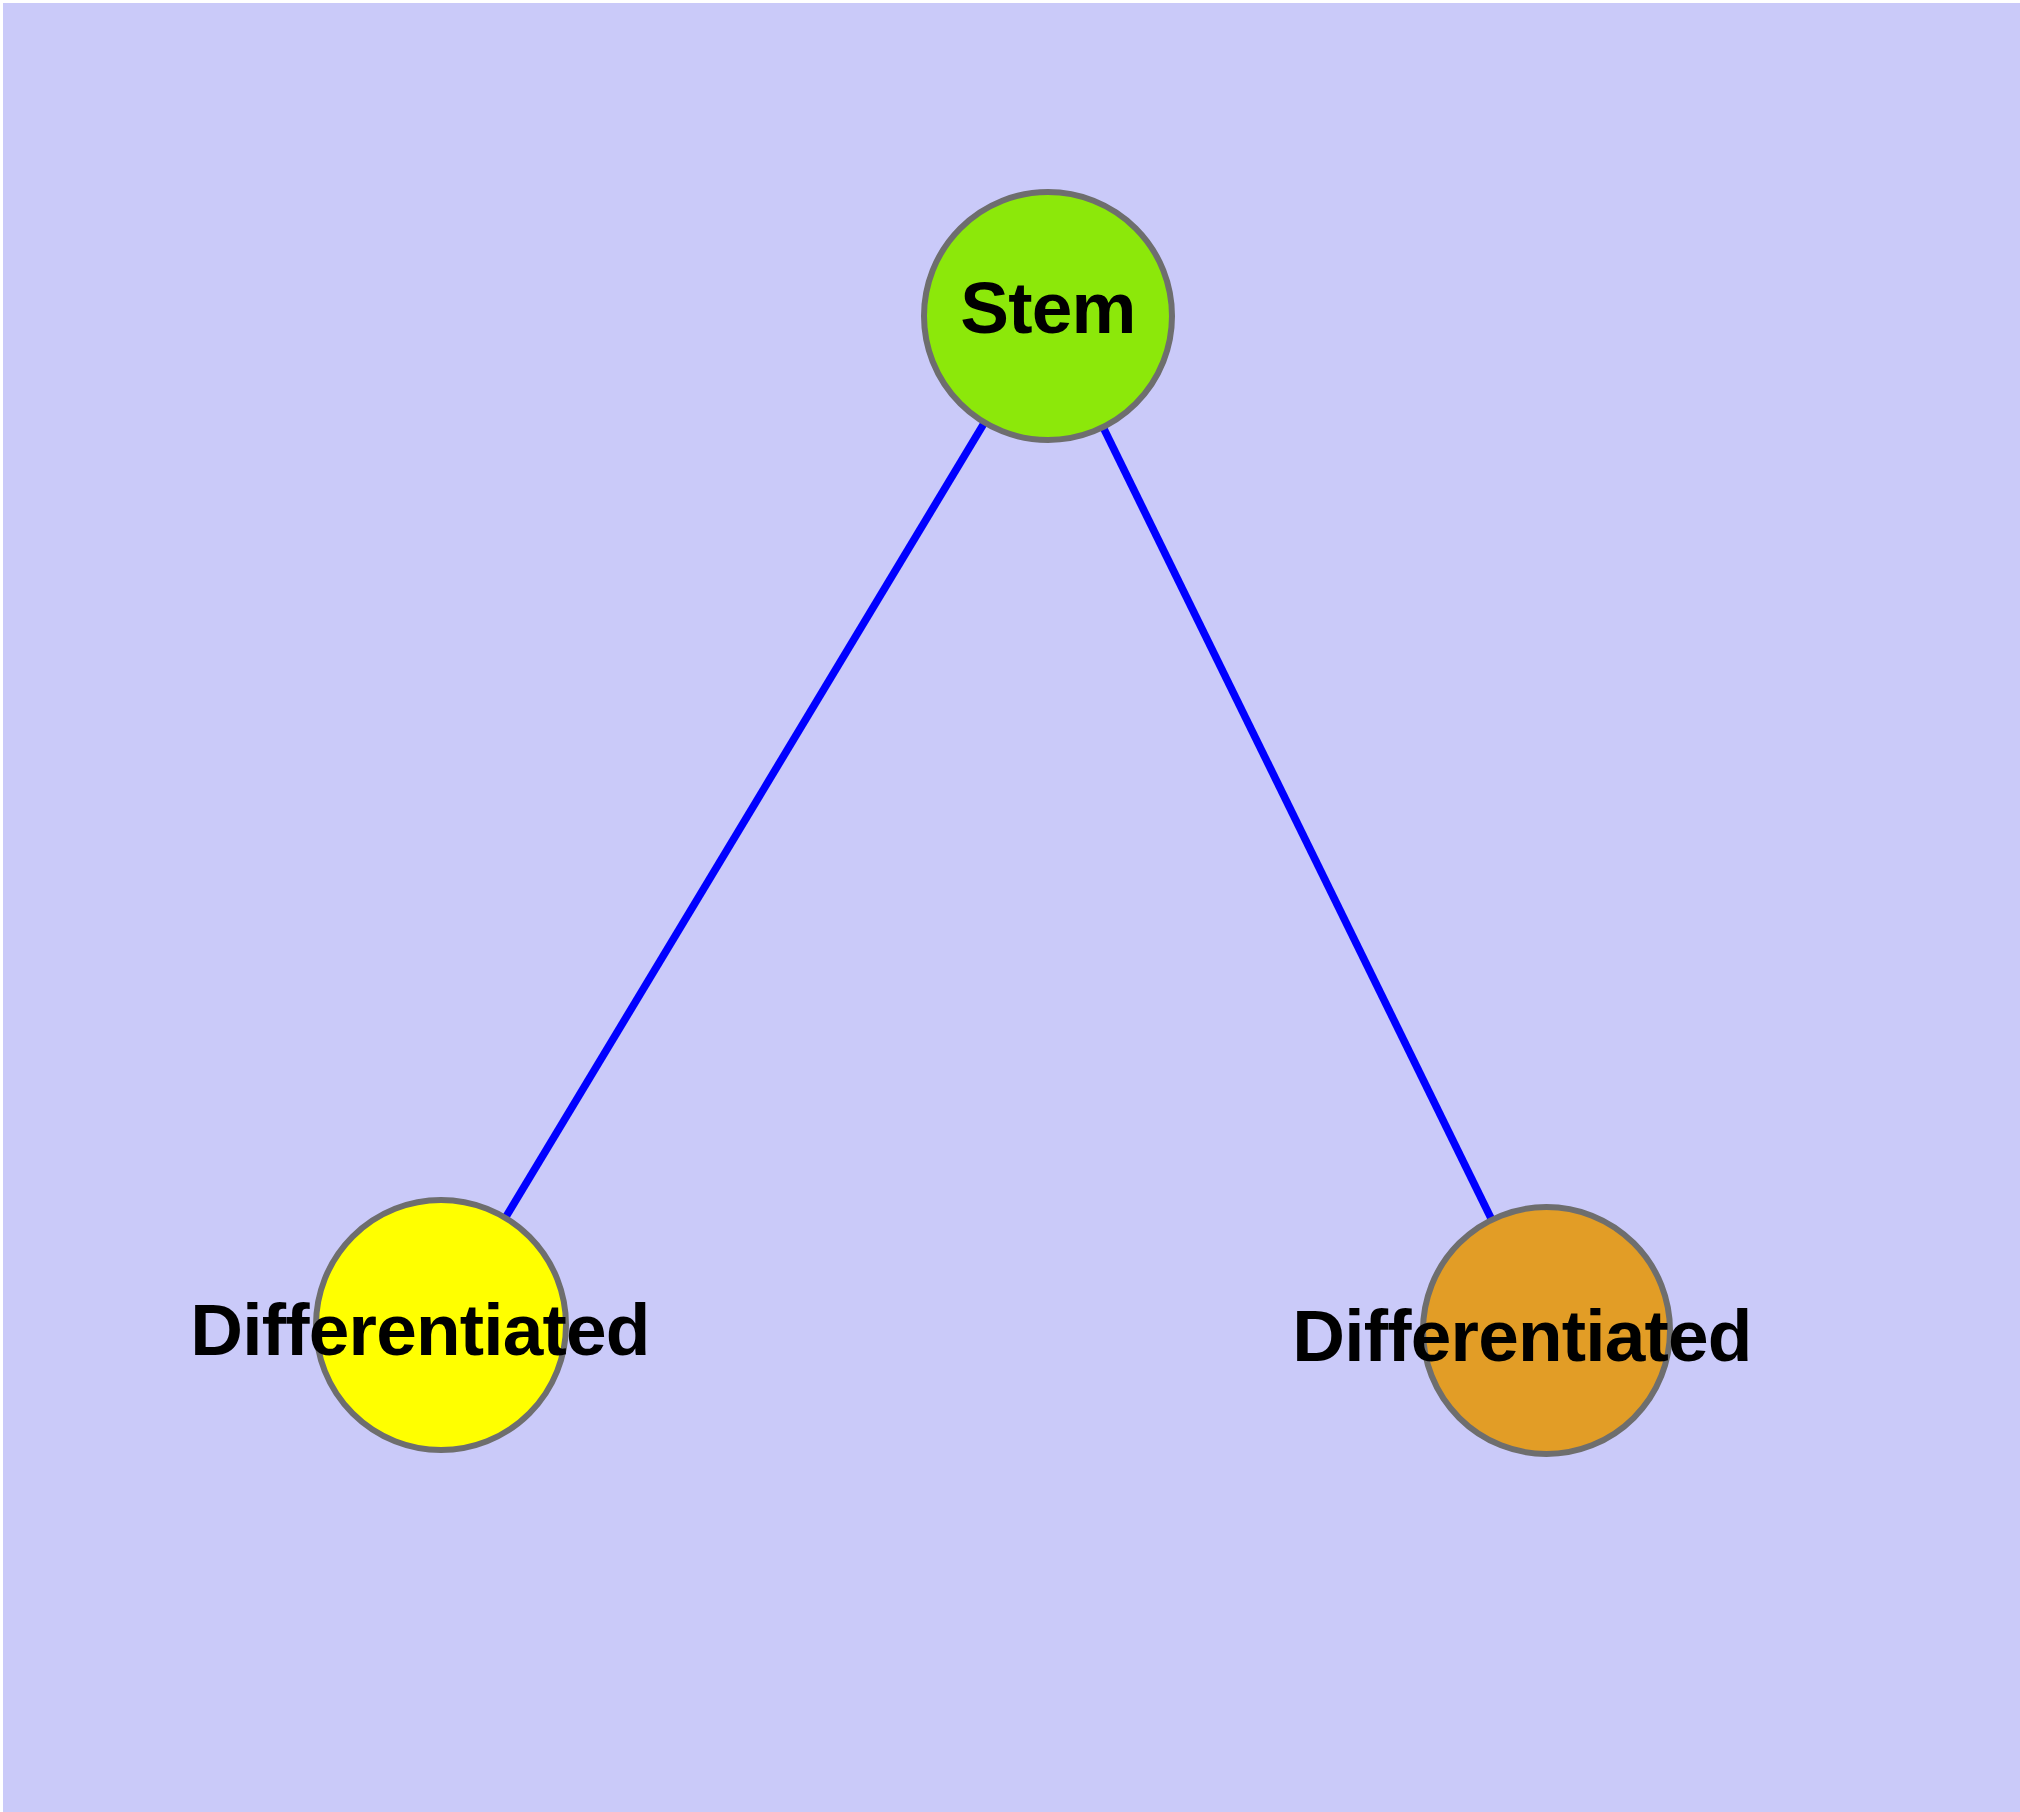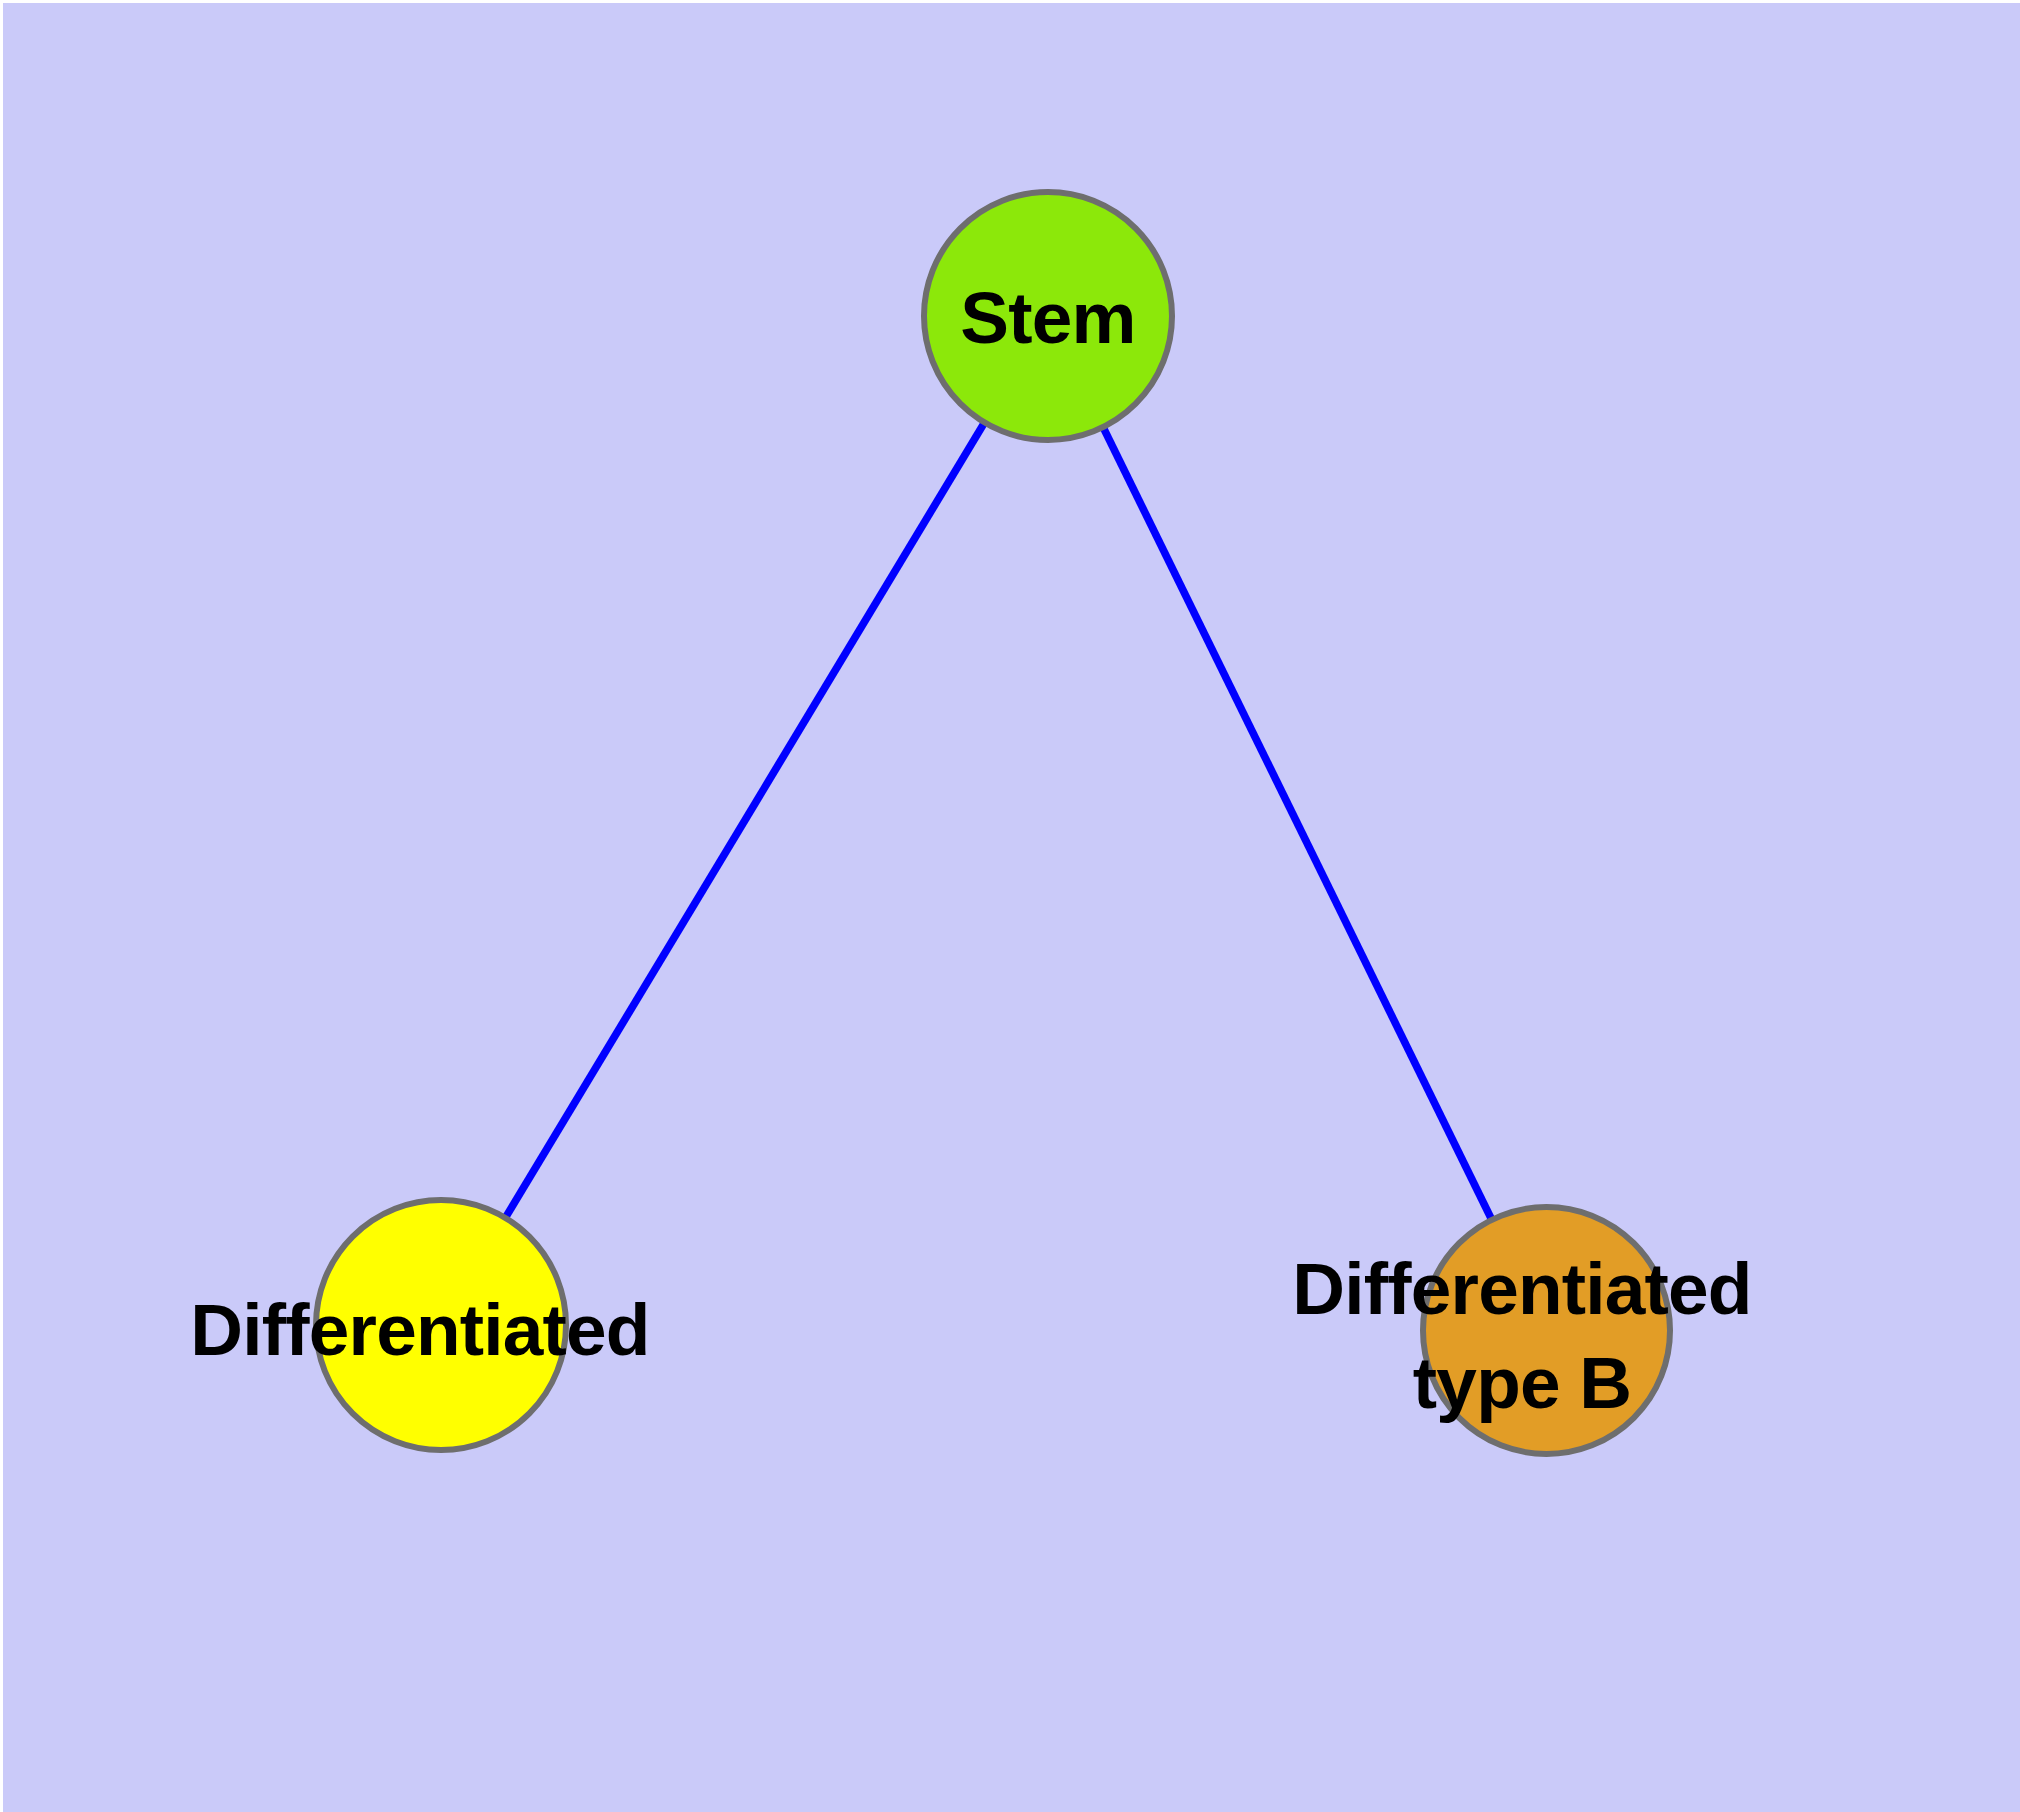--- a/index.html
+++ b/index.html
@@ -60,27 +60,26 @@
 
   <svg class="edge-layer" viewBox="0 0 2384 2138">
     <line stroke-linecap="butt" x1="1237" y1="373" x2="520" y2="1563" stroke="#0000ff" stroke-width="9"></line>
     <line stroke-linecap="butt" x1="1237" y1="373" x2="1824" y2="1570" stroke="#0000ff" stroke-width="9"></line>
   </svg>
 
   <div class="node" style="left: 921px; top: 189px; width: 254px; height: 254px; background: rgb(140, 232, 10); border-color: rgb(110, 110, 110);"></div>
   <div class="node" style="left: 313px; top: 1197px; width: 256px; height: 256px; background: rgb(255, 255, 0); border-color: rgb(110, 110, 110);"></div>
   <div class="node" style="left: 1420px; top: 1204px; width: 253px; height: 253px; background: rgb(226, 157, 38); border-color: rgb(110, 110, 110);"></div>
 
-  <div class="node-label" style="color: rgb(0, 0, 0); left: 1048px; top: 318px;">
+  <div class="node-label" style="color: rgb(0, 0, 0); left: 1048px; top: 308px;">
     <div>Stem</div>
   </div>
 
   <div class="node-label" style="color: rgb(0, 0, 0); left: 420px; top: 1330px;">
     <div>Differentiated</div>
   </div>
 
   <div class="node-label" style="color: rgb(0, 0, 0); left: 1522px; top: 1336px;">
     <div>Differentiated</div>
-    <div>type B</div>
   </div>
 
 </div>
 
 
 </body></html>

